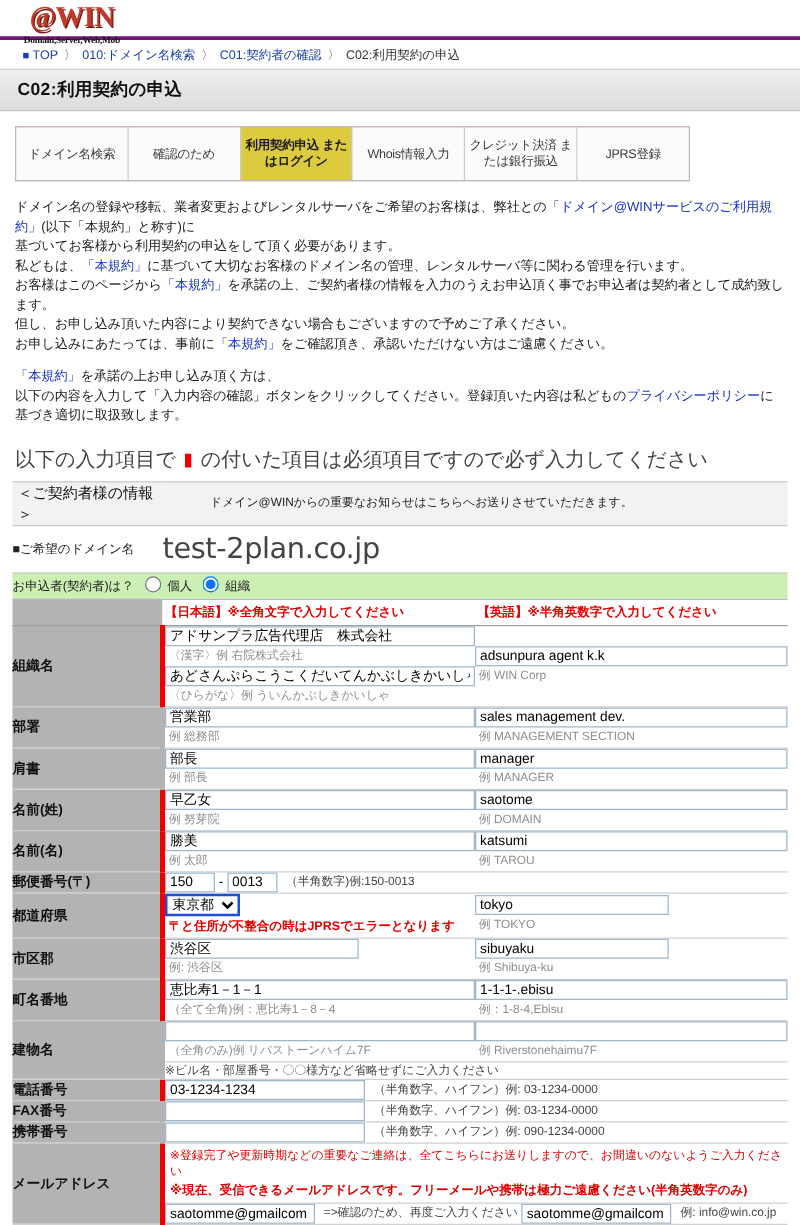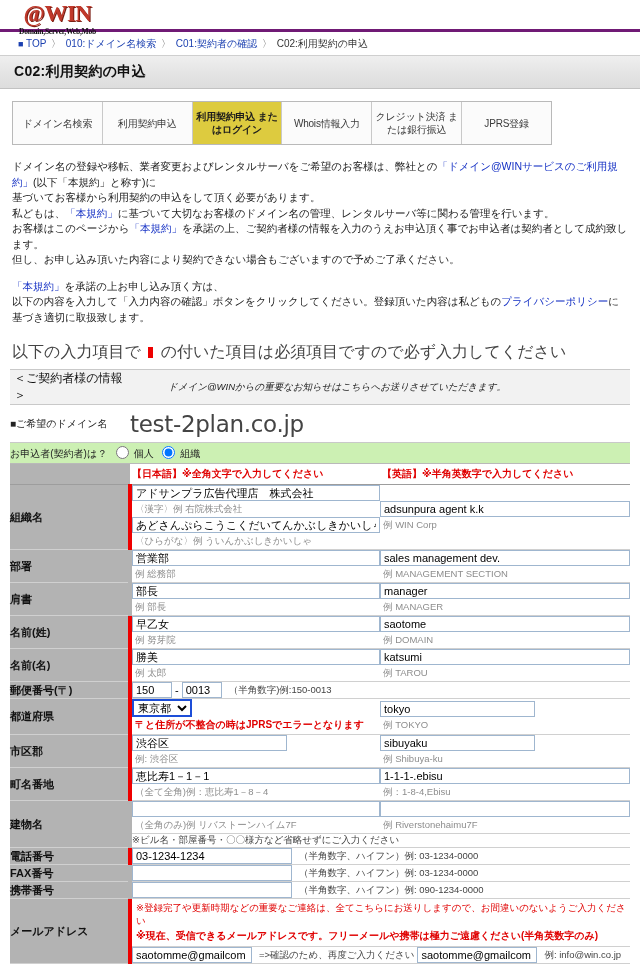--- a/index.html
+++ b/index.html
@@ -131,21 +131,21 @@
 
   .rowhead {
     background: #f2f2f2;
     border-top: 1px solid #c9c9c9;
     border-bottom: 1px solid #c9c9c9;
     height: 22px;
   }
   .rowhead .ttl {
     font-size: 12px; color: #111; padding-left: 4px;
   }
-  .rowhead .note { font-size: 9.5px; color: #222; padding-left: 38px; font-style: italic; }
+  .rowhead .note { font-size: 9.5px; color: #222; padding-left: 38px; }
 
   .domain-row td {
     border-bottom: 1px solid #c9c9c9;
     height: 38px;
   }
   .domain-label {
     width: 120px;
     font-size: 10px;
     color: #222;
     padding-left: 4px;
@@ -264,35 +264,36 @@
     <span class="sep">〉</span>
     <a href="#">C01:契約者の確認</a>
     <span class="sep">〉</span>
     <span class="cur">C02:利用契約の申込</span>
   </div>
 
   <div class="page-title">C02:利用契約の申込</div>
 
   <div class="tabs">
     <div class="tab">ドメイン名検索</div>
-    <div class="tab">利用契約申込</div>
+    <div class="tab">確認のため</div>
     <div class="tab active">利用契約申込
 またはログイン</div>
     <div class="tab">Whois情報入力</div>
     <div class="tab">クレジット決済
 または銀行振込</div>
     <div class="tab">JPRS登録</div>
   </div>
 
   <div class="intro">
     <span class="blk"><span>ドメイン名の登録や移転、業者変更およびレンタルサーバをご希望のお客様は、弊社との</span><a class="lnk" href="#">「ドメイン@WINサービスのご利用規約」</a><span>(以下「本規約」と称す)に</span></span>
     <span class="blk">基づいてお客様から利用契約の申込をして頂く必要があります。</span>
     <span class="blk"><span>私どもは、</span><a class="lnk" href="#">「本規約」</a><span>に基づいて大切なお客様のドメイン名の管理、レンタルサーバ等に関わる管理を行います。</span></span>
     <span class="blk"><span>お客様はこのページから</span><a class="lnk" href="#">「本規約」</a><span>を承諾の上、ご契約者様の情報を入力のうえお申込頂く事でお申込者は契約者として成約致します。</span></span>
     <span class="blk">但し、お申し込み頂いた内容により契約できない場合もございますので予めご了承ください。</span>
+    <span class="blk"><span>お申し込みにあたっては、事前に</span><a class="lnk" href="#">「本規約」</a><span>をご確認頂き、承認いただけない方はご遠慮ください。</span></span>
     <span class="gap"></span>
     <span class="blk"><a class="lnk" href="#">「本規約」</a><span>を承諾の上お申し込み頂く方は、</span></span>
     <span class="blk"><span>以下の内容を入力して「入力内容の確認」ボタンをクリックしてください。登録頂いた内容は私どもの</span><a class="lnk" href="#">プライバシーポリシー</a><span>に基づき適切に取扱致します。</span></span>
   </div>
 
   <div class="req-note">
     <span>以下の入力項目で</span>
     <span class="req-chip"></span>
     <span>の付いた項目は必須項目ですので必ず入力してください</span>
   </div>

